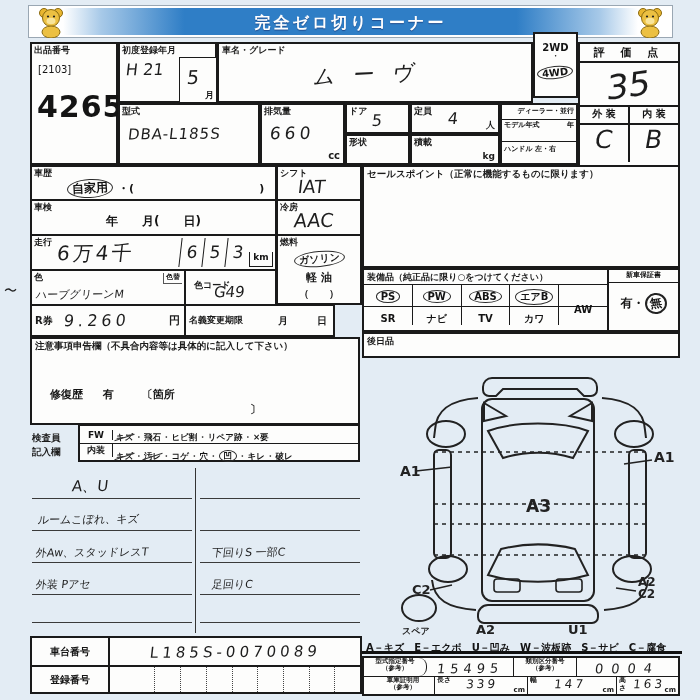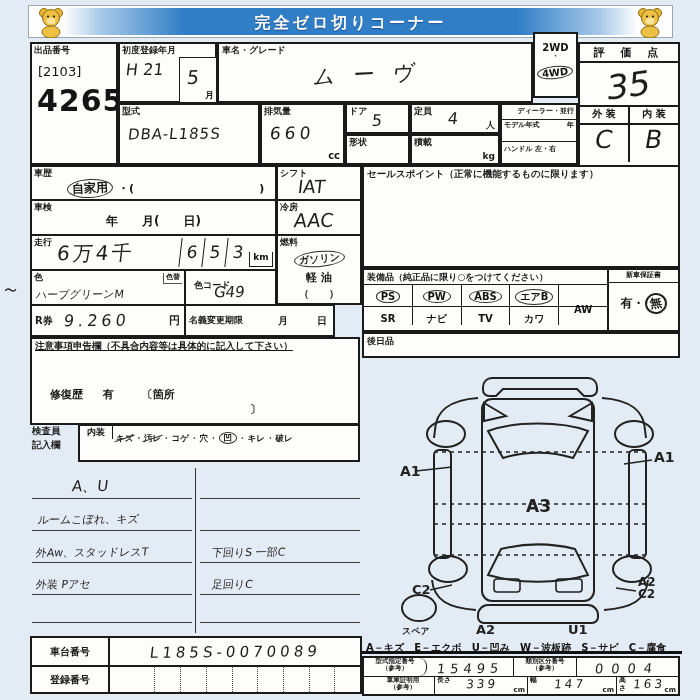--- a/index.html
+++ b/index.html
@@ -49,21 +49,21 @@
     <circle cx="14" cy="11" r="8.5" fill="#ecc042" stroke="#8a6a10"></circle>
     <ellipse cx="14" cy="14" rx="4.5" ry="3.2" fill="#f8e49a"></ellipse>
     <circle cx="11" cy="9.5" r="1.1" fill="#222"></circle>
       <circle cx="17" cy="9.5" r="1.1" fill="#222"></circle>
     <ellipse cx="14" cy="25" rx="9" ry="6" fill="#ecc042" stroke="#8a6a10"></ellipse>
   </svg>
 </div>
 
 <div class="box" style="left:30px;top:42px;width:88px;height:123px;border-width:2.5px;">
   <div class="lbl" style="padding:1px 2px;">出品番号</div>
-  <div style="font-size:13px;margin:8px 0 4px 6px;">[2103]</div>
+  <div style="font-size:10px;margin:8px 0 14px 6px;">[2103]</div>
   <div style="font-size:30px;font-weight:bold;margin:2px 0 0 5px;letter-spacing:1px;">4265</div>
 </div>
 
 <div class="box" style="left:118px;top:42px;width:99px;height:61px;">
   <div class="lbl" style="padding:1px 2px;">初度登録年月</div>
   <span class="hw" style="font-size:16px;margin:4px 0 0 6px;">H 21</span>
   <div class="abs" style="left:59px;top:13px;width:38px;height:46px;border:1.5px solid #1a1a1a;background:#fdfdfc;">
     <span class="hw" style="font-size:19px;margin:8px 0 0 7px;">5</span>
     <span class="lbl" style="position:absolute;right:2px;bottom:2px;">月</span>
   </div>
@@ -221,36 +221,42 @@
   <div class="lbl-sm" style="border-bottom:1.5px solid #1a1a1a;padding:2px;text-align:center;">新車保証書</div>
   <div style="text-align:center;margin-top:10px;font-weight:bold;font-size:12px;">
     <span>有</span><span>・</span><span class="scribble" style="display:inline-block;transform:rotate(-8deg);">無</span>
   </div>
 </div>
 
 <div class="box" style="left:362px;top:332px;width:318px;height:26px;border-width:2px 2.5px 2.5px 2.5px;">
   <span class="lbl" style="position:absolute;left:3px;top:2px;">後日品</span>
 </div>
 
-<div class="box" style="left:30px;top:337px;width:330px;height:88px;border-width:2.5px;text-decoration:underline;">
+<div class="box" style="left:30px;top:337px;width:330px;height:88px;border-width:2.5px;">
   <div class="lbl" style="padding:2px 3px;font-size:9.5px;">注意事項申告欄（不具合内容等は具体的に記入して下さい）</div>
   <div style="position:absolute;left:18px;bottom:6px;font-size:11px;font-weight:bold;">
     <span>修復歴</span>
     <span style="margin-left:16px;">有</span>
     <span style="margin-left:24px;">〔箇所</span>
     <span style="margin-left:200px;">〕</span>
   </div>
 </div>
 
 <div class="abs" style="left:32px;top:424px;width:328px;height:38px;display:flex;">
-  <div style="width:46px;padding-top:2px;">
+  <div style="width:46px;padding-top:2px;margin-top:7px;">
     <div class="lbl" style="font-size:9.5px;">検査員</div>
     <div class="lbl" style="font-size:9.5px;margin-top:3px;">記入欄</div>
   </div>
   <div style="flex:1;border:2px solid #1a1a1a;background:#fdfdfc;">
+    <div class="flex" style="height:17px;border-bottom:1.3px solid #1a1a1a;align-items:center;">
+      <div style="width:32px;border-right:1.6px solid #1a1a1a;text-align:center;font-weight:bold;font-size:9px;">FW</div>
+      <div style="flex:1;padding-left:3px;white-space:nowrap;">
+        <span class="ins-item slash">キズ</span><span class="ins-sep">・</span><span class="ins-item">飛石</span><span class="ins-sep">・</span><span class="ins-item">ヒビ割</span><span class="ins-sep">・</span><span class="ins-item">リペア跡</span><span class="ins-sep">・</span><span class="ins-item">×要</span>
+      </div>
+    </div>
     <div class="flex" style="height:16px;align-items:flex-start;">
       <div style="width:32px;border-right:1.6px solid #1a1a1a;text-align:center;font-weight:bold;font-size:9px;">内装</div>
       <div style="flex:1;padding-left:3px;white-space:nowrap;">
         <span class="ins-item slash">キズ</span><span class="ins-sep">・</span><span class="ins-item slash">汚レ</span><span class="ins-sep">・</span><span class="ins-item">コゲ</span><span class="ins-sep">・</span><span class="ins-item">穴</span><span class="ins-sep">・</span><span class="ins-item circle">凹</span><span class="ins-sep">・</span><span class="ins-item">キレ</span><span class="ins-sep">・</span><span class="ins-item">破レ</span>
       </div>
     </div>
   </div>
 </div>
 
 <div class="note-line" style="left:32px;top:498px;width:160px;"></div>

